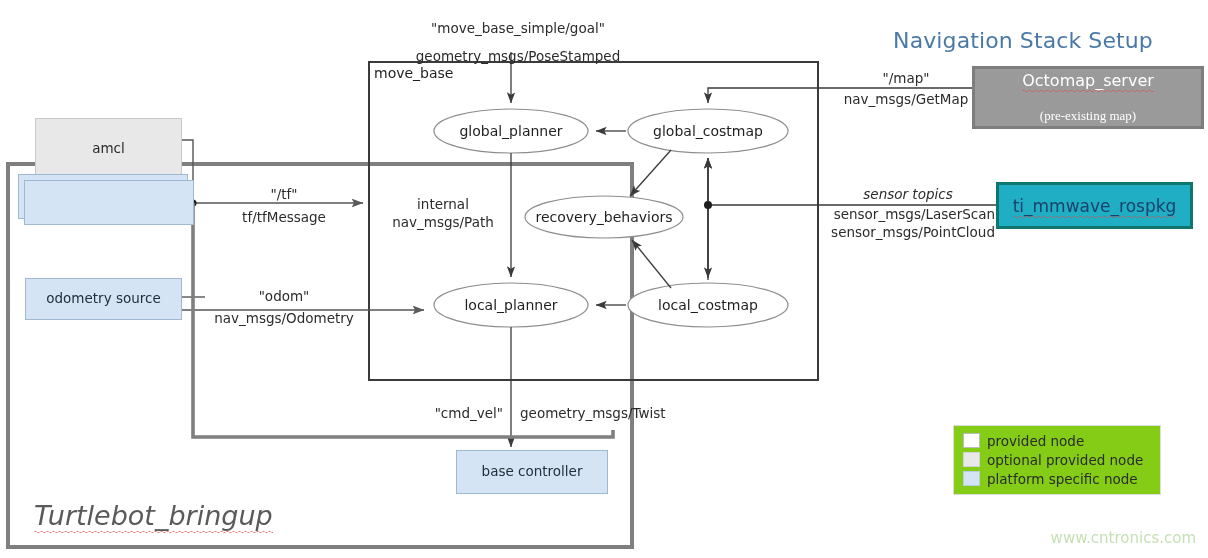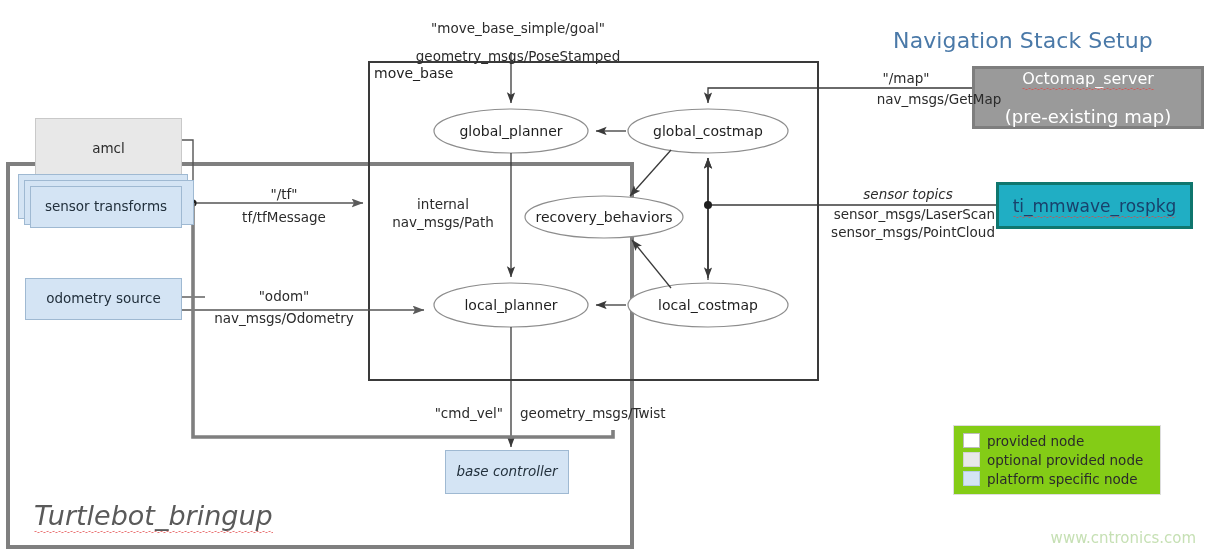--- a/index.html
+++ b/index.html
@@ -20,21 +20,21 @@
   .rect.optional{background:#e8e8e8;border-color:#c9c9c9;color:#2b2b2b;}
 
   
   .stack-l1,.stack-l2{position:absolute;background:#d4e4f4;border:1px solid #9fb9d2;box-sizing:border-box;}
 
   
   .extbox{position:absolute;box-sizing:border-box;display:flex;flex-direction:column;
           align-items:center;justify-content:center;text-align:center;}
   .octomap{background:#9a9a9a;border:3px solid #7e7e7e;color:#ffffff;}
   .octomap .l1{font-size:16px;position:relative;}
-  .octomap .l2{font-size:18px;margin-top:18px;}
+  .octomap .l2{font-size:13px;margin-top:18px;font-family:Liberation Serif, serif;}
   .mmwave{background:#20aec4;border:3px solid #0f766e;color:#19416b;}
   .mmwave .l1{font-size:17px;position:relative;font-weight:400;}
 
   
   .squiggle{position:relative;display:inline-block;}
   .squiggle::after{
     content:"";position:absolute;left:0;right:0;bottom:-3px;height:4px;
     background-image:
       radial-gradient(circle at 1.5px 3px, rgba(226,70,70,0) 1.3px, #e24646 1.4px, rgba(226,70,70,0) 2.1px),
       radial-gradient(circle at 4.5px 1px, rgba(226,70,70,0) 1.3px, #e24646 1.4px, rgba(226,70,70,0) 2.1px);
@@ -139,29 +139,26 @@
   <div class="bringup-label" style="left:34px;top:500px;">
     <span class="squiggle">Turtlebot_bringup</span>
   </div>
 
   <div class="node rect optional" style="left:35px;top:118px;width:147px;height:61px;">
     <span>amcl</span>
   </div>
 
   <div class="stack-l1" style="left:18px;top:174px;width:170px;height:45px;"></div>
   <div class="stack-l2" style="left:24px;top:180px;width:170px;height:45px;"></div>
-  <div class="node rect platform" style="left:30px;top:186px;width:152px;height:42px;">
-    <span>sensor transforms</span>
-  </div>
 
   <div class="node rect platform" style="left:25px;top:278px;width:157px;height:42px;">
     <span>odometry source</span>
   </div>
 
-  <div class="node rect platform" style="left:445px;top:450px;width:124px;height:44px;font-style:italic;">
+  <div class="node rect platform" style="left:456px;top:450px;width:152px;height:44px;">
     <span>base controller</span>
   </div>
 
   <div class="ell-label" style="left:511px;top:131px;">global_planner</div>
   <div class="ell-label" style="left:708px;top:131px;">global_costmap</div>
   <div class="ell-label" style="left:604px;top:217px;">recovery_behaviors</div>
   <div class="ell-label" style="left:511px;top:305px;">local_planner</div>
   <div class="ell-label" style="left:708px;top:305px;">local_costmap</div>
 
   <div class="extbox octomap" style="left:972px;top:66px;width:232px;height:63px;">
@@ -180,21 +177,21 @@
   <div class="txt center" style="left:518px;top:20px;">"move_base_simple/goal"</div>
   <div class="txt center" style="left:518px;top:48px;">geometry_msgs/PoseStamped</div>
 
   <div class="txt center" style="left:284px;top:186px;">"/tf"</div>
   <div class="txt center" style="left:284px;top:209px;">tf/tfMessage</div>
 
   <div class="txt center" style="left:284px;top:288px;">"odom"</div>
   <div class="txt center" style="left:284px;top:310px;">nav_msgs/Odometry</div>
 
   <div class="txt center" style="left:906px;top:70px;">"/map"</div>
-  <div class="txt center" style="left:939px;top:91px;text-align:right;">nav_msgs/GetMap</div>
+  <div class="txt center" style="left:906px;top:91px;text-align:right;">nav_msgs/GetMap</div>
 
   <div class="txt center ital" style="left:908px;top:186px;">sensor topics</div>
   <div class="txt right" style="left:995px;top:206px;">sensor_msgs/LaserScan</div>
   <div class="txt right" style="left:995px;top:224px;">sensor_msgs/PointCloud</div>
 
   <div class="txt center" style="left:443px;top:196px;">internal</div>
   <div class="txt center" style="left:443px;top:214px;">nav_msgs/Path</div>
 
   <div class="txt right" style="left:503px;top:405px;">"cmd_vel"</div>
   <div class="txt" style="left:520px;top:405px;">geometry_msgs/Twist</div>

